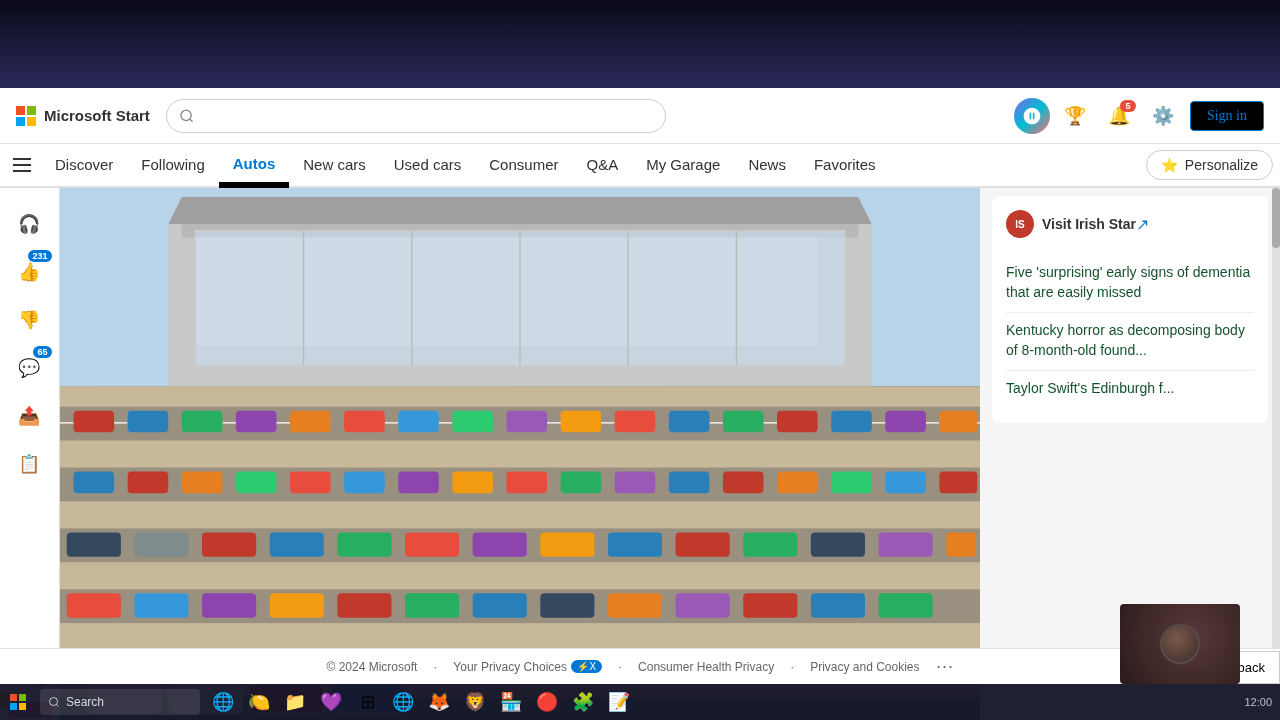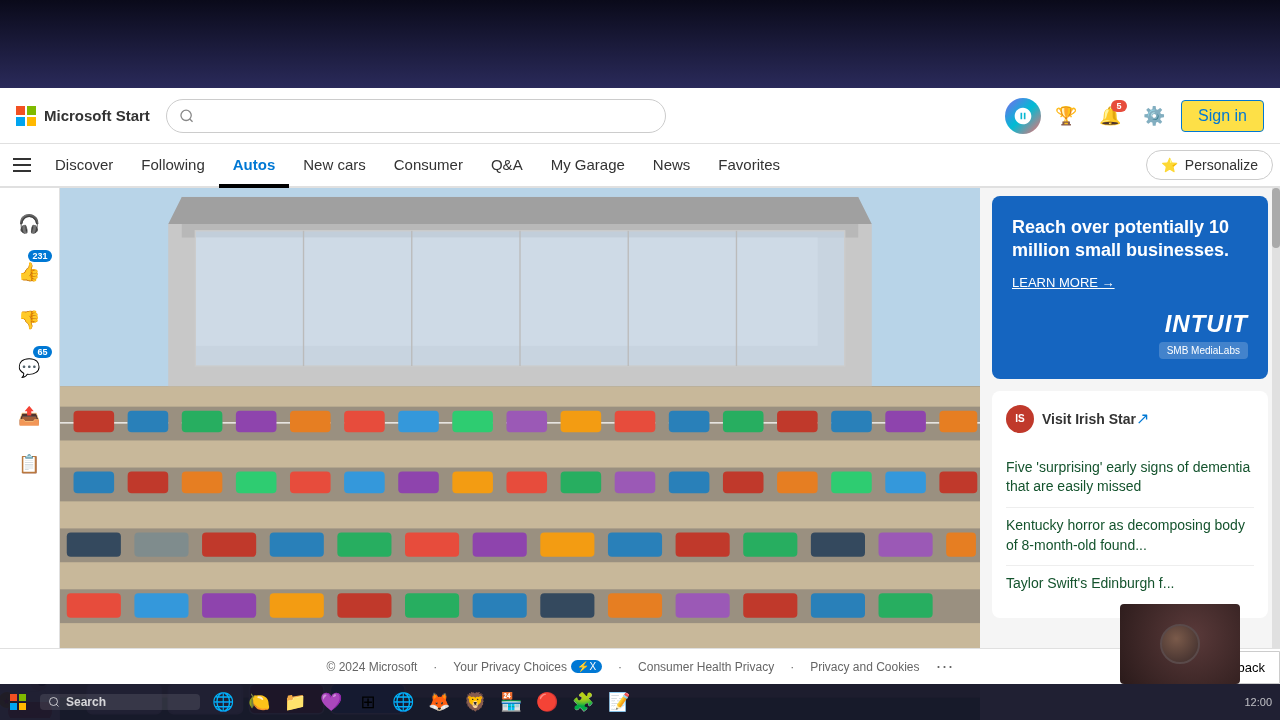--- a/index.html
+++ b/index.html
@@ -111,27 +111,28 @@
       font-size: 9px;
       font-weight: bold;
       border-radius: 10px;
       padding: 1px 4px;
       min-width: 16px;
       text-align: center;
     }
 
     .sign-in-btn {
       border: 1px solid #0078d4;
-      background: #fde047;
+      background: #000000;
       color: #0078d4;
       padding: 6px 16px;
       border-radius: 4px;
       cursor: pointer;
-      font-size: 16px;
+      font-size: 14px;
       font-weight: 500;
+      font-family: Liberation Serif, serif;
     }
 
     
     .nav-bar {
       background: #fff;
       height: 44px;
       display: flex;
       align-items: center;
       border-bottom: 2px solid #e0e0e0;
       padding: 0 7px;
@@ -170,21 +171,21 @@
       align-items: center;
       font-size: 15px;
       color: #333;
       cursor: pointer;
       border-bottom: 3px solid transparent;
       margin-bottom: -2px;
       white-space: nowrap;
     }
     .nav-item.active {
       color: #0078d4;
-      border-bottom: 4px solid #000000;
+      border-bottom: 6px solid #000000;
       font-weight: 600;
     }
 
     .personalize-btn {
       margin-left: auto;
       display: flex;
       align-items: center;
       gap: 6px;
       padding: 6px 14px;
       border: 1px solid #ccc;
@@ -491,23 +492,22 @@
     }
 
     .taskbar-search {
       display: flex;
       align-items: center;
       background: rgba(255,255,255,0.1);
       border-radius: 4px;
       padding: 3px 8px;
       gap: 6px;
       margin: 0 4px;
-      height: 16px;
+      height: 26px;
       min-width: 160px;
-      font-weight: bold;
     }
     .taskbar-search-text {
       color: rgba(255,255,255,0.8);
       font-size: 12px;
     }
 
     .taskbar-icons {
       display: flex;
       align-items: center;
       gap: 4px;
@@ -616,20 +616,21 @@
     <span></span>
     <span></span>
     <span></span>
   </button>
 
   <div class="nav-items">
     <div class="nav-item">Discover</div>
     <div class="nav-item">Following</div>
     <div class="nav-item active">Autos</div>
     <div class="nav-item">New cars</div>
+    <div class="nav-item">Used cars</div>
     <div class="nav-item">Consumer</div>
     <div class="nav-item">Q&amp;A</div>
     <div class="nav-item">My Garage</div>
     <div class="nav-item">News</div>
     <div class="nav-item">Favorites</div>
   </div>
 
   <button class="personalize-btn">
     <span>⭐</span>
     <span>Personalize</span>
@@ -803,28 +804,20 @@
         <rect x="20" y="370" width="55" height="22" rx="4" fill="white" stroke="#ddd" stroke-width="1"></rect>
         <rect x="80" y="370" width="55" height="22" rx="4" fill="#eee" stroke="#ddd" stroke-width="1"></rect>
         <rect x="140" y="370" width="55" height="22" rx="4" fill="#c0392b" stroke="#ddd" stroke-width="1"></rect>
         <rect x="200" y="370" width="55" height="22" rx="4" fill="#2980b9" stroke="#ddd" stroke-width="1"></rect>
       </svg>
     </div>
   </div>
 
   <div class="right-sidebar">
 
-    <div class="ad-card">
-      <div class="ad-card-title">Reach over potentially 10 million small businesses.</div>
-      <a class="learn-more-link">LEARN MORE →</a>
-      <div class="intuit-logo">
-        <div class="intuit-logo-text">INTUIT</div>
-        <div class="smb-badge">SMB MediaLabs</div>
-      </div>
-    </div>
 
     <div class="news-card">
       <div class="news-source-row">
         <div class="news-source-left">
           <div class="source-icon">
             <span>IS</span>
           </div>
           <span class="source-name">Visit Irish Star</span>
         </div>
         <span class="external-link-icon">↗</span>

